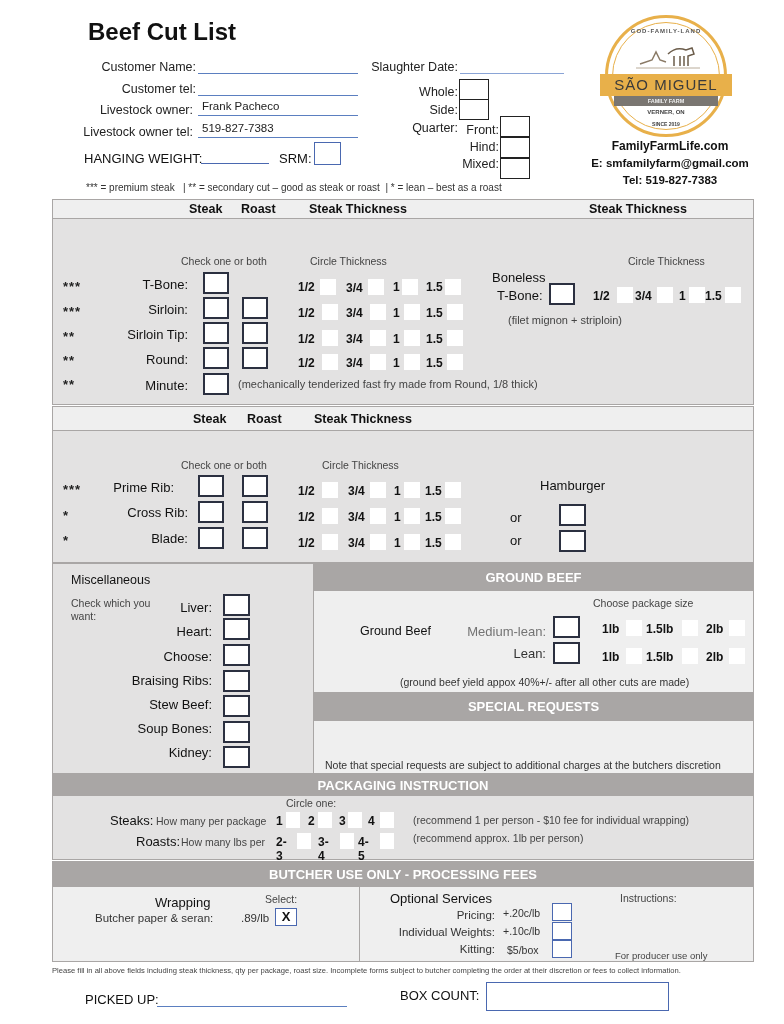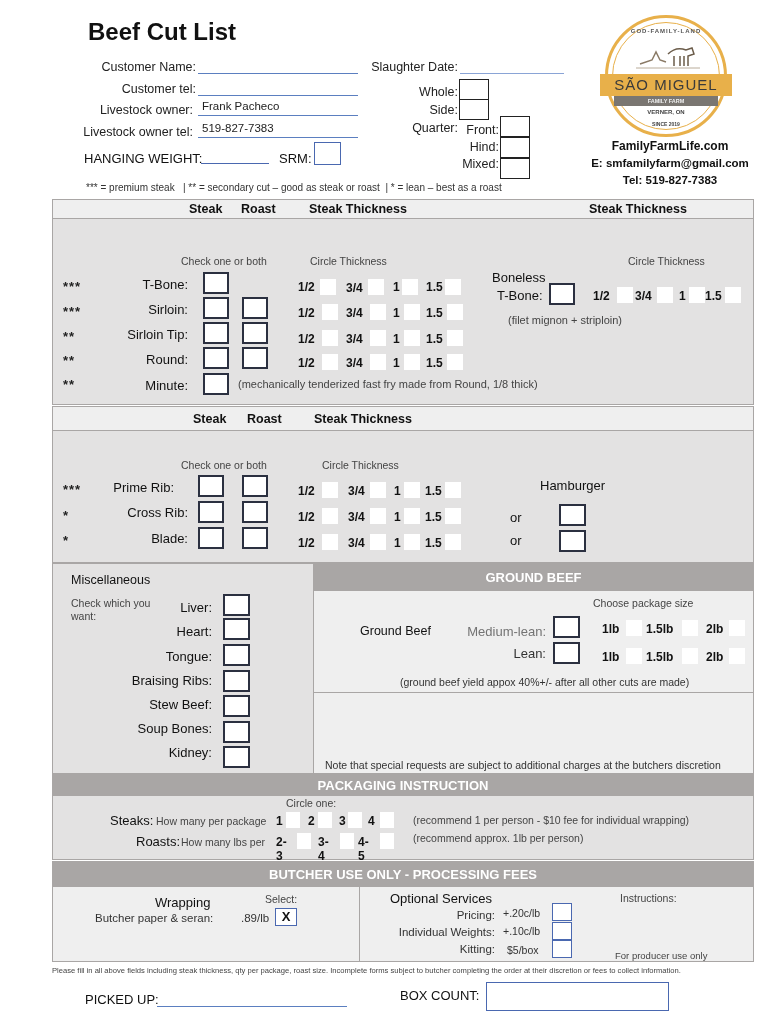--- a/index.html
+++ b/index.html
@@ -234,21 +234,21 @@
 <div class="abs" style="left:510px;top:533px;font-size:13px">or</div>
 <div class="abs cb" style="left:559px;top:530px;width:27px"></div>
 
 <div class="abs sec" style="left:52px;top:563px;width:262px;height:211px"></div>
 <div class="abs" style="left:71px;top:573px;font-size:12.5px;font-weight:normal">Miscellaneous</div>
 <div class="abs small" style="left:71px;top:597px;width:80px;line-height:13px">Check which you want:</div>
 <div class="abs item" style="left:110px;top:600px;width:102px">Liver:</div>
 <div class="abs cb" style="left:223px;top:594px;width:27px"></div>
 <div class="abs item" style="left:110px;top:624px;width:102px">Heart:</div>
 <div class="abs cb" style="left:223px;top:618px;width:27px"></div>
-<div class="abs item" style="left:110px;top:649px;width:102px">Tongue:</div>
+<div class="abs item" style="left:110px;top:649px;width:102px">Choose:</div>
 <div class="abs cb" style="left:223px;top:644px;width:27px"></div>
 <div class="abs item" style="left:100px;top:673px;width:112px">Braising Ribs:</div>
 <div class="abs cb" style="left:223px;top:670px;width:27px"></div>
 <div class="abs item" style="left:110px;top:697px;width:102px">Stew Beef:</div>
 <div class="abs cb" style="left:223px;top:695px;width:27px"></div>
 <div class="abs item" style="left:100px;top:721px;width:112px">Soup Bones:</div>
 <div class="abs cb" style="left:223px;top:721px;width:27px"></div>
 <div class="abs item" style="left:110px;top:745px;width:102px">Kidney:</div>
 <div class="abs cb" style="left:223px;top:746px;width:27px"></div>
 
@@ -273,20 +273,21 @@
   <span class="abs th" style="left:0">1lb</span>
     <span class="abs wb" style="left:24px;top:-2px"></span>
   <span class="abs th" style="left:44px">1.5lb</span>
     <span class="abs wb" style="left:80px;top:-2px"></span>
   <span class="abs th" style="left:104px">2lb</span>
     <span class="abs wb" style="left:127px;top:-2px"></span>
 </div>
 <div class="abs" style="left:400px;top:676px;font-size:10.5px;color:#333">(ground beef yield appox 40%+/- after all other cuts are made)</div>
 
 <div class="abs" style="left:313px;top:692px;width:441px;height:82px;background:#efefef;border:1px solid #a9a6a5">
+  <div class="bar" style="height:28px;line-height:28px">SPECIAL REQUESTS</div>
   <div style="height:36px"></div>
 </div>
 <div class="abs" style="left:325px;top:759px;font-size:10.5px;color:#333">Note that special requests are subject to additional charges at the butchers discretion</div>
 
 <div class="abs sec" style="left:52px;top:774px;width:702px;height:86px">
   <div class="bar" style="height:21px;line-height:21px">PACKAGING INSTRUCTION</div>
 </div>
 <div class="abs small" style="left:286px;top:797px">Circle  one:</div>
 <div class="abs" style="left:110px;top:813px;font-size:13px">Steaks:</div>
 <div class="abs small" style="left:156px;top:815px;font-size:10.5px">How many per package</div>

